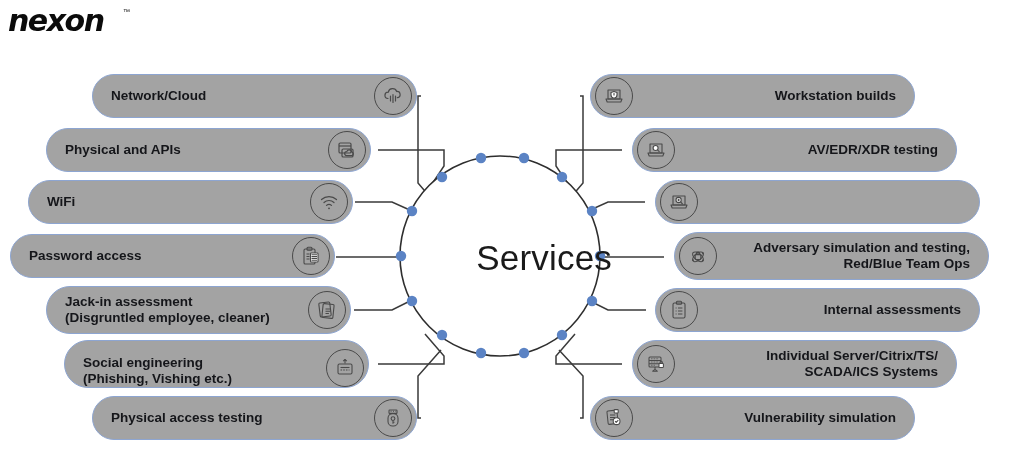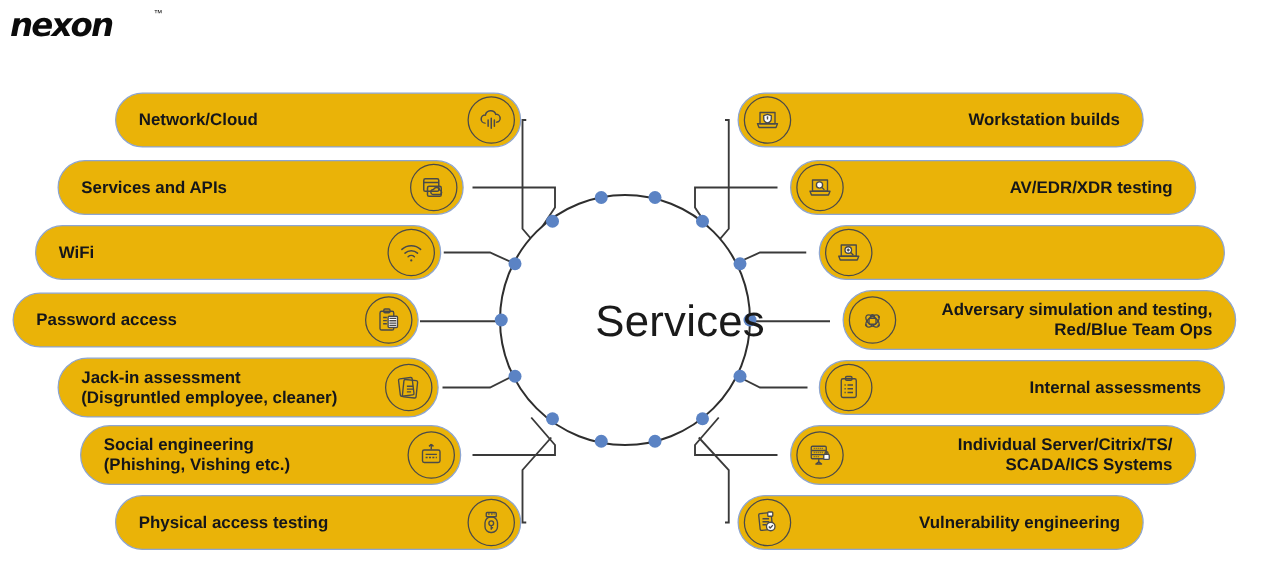--- a/index.html
+++ b/index.html
@@ -11,21 +11,21 @@
   }
   #page { position: relative; width: 1024px; height: 458px; background:#fff; }
 
   
   #logo {
     position: absolute; left: 8px; top: 4px;
     width: 120px; height: 34px;
   }
   #logo .logo-text {
     font-family: "DejaVu Sans", sans-serif;
-    font-size: 26px; font-weight: 700; font-style: italic;
+    font-size: 30px; font-weight: 700; font-style: italic;
     letter-spacing: -1.5px; color: #0b0b0b; line-height: 34px;
   }
   #logo .tm {
     position:absolute; right:-2px; top:4px;
     font-size:7px; color:#0b0b0b;
   }
 
   
   #wires { position:absolute; left:0; top:0; width:1024px; height:458px; }
 
@@ -38,21 +38,21 @@
     letter-spacing: .2px;
   }
 
   
   .pill {
     position: absolute;
     display: flex; align-items: center;
     height: 44px;
     border: 1.4px solid #8da5d1;
     border-radius: 26px;
-    background: #eab308;
+    background: #a3a3a3;
   }
   .pill.tall { height: 48px; }
   .pill .txt {
     flex: 1 1 auto;
     font-size: 13.5px; font-weight: 700; color: #15161a;
     line-height: 16px;
     white-space: pre-line;
   }
   .pill.left  .txt { padding-left: 18px; text-align: left; }
   .pill.right .txt { padding-right: 18px; text-align: right; }
@@ -124,21 +124,21 @@
     <span class="txt">Network/Cloud</span>
     <span class="ico">
       <svg width="24" height="24" viewBox="0 0 24 24" fill="none" stroke="#4a4a4a" stroke-width="1.2" stroke-linecap="round">
         <path d="M7 14.5a3.2 3.2 0 0 1 .3-6.4 4.4 4.4 0 0 1 8.4-.6 3.1 3.1 0 0 1 .6 6.2"></path>
         <path d="M9.5 12v5M12 10.5v8M14.5 12v5"></path>
       </svg>
     </span>
   </div>
 
   <div class="pill left" style="left:46px;  top:128px; width:325px;">
-    <span class="txt">Services and APIs</span>
+    <span class="txt">Physical and APIs</span>
     <span class="ico">
       <svg width="24" height="24" viewBox="0 0 24 24" fill="none" stroke="#4a4a4a" stroke-width="1.2" stroke-linejoin="round">
         <rect x="4" y="5" width="12" height="10" rx="1.3"></rect>
         <path d="M4 8h12"></path>
         <rect x="7" y="11" width="11" height="8" rx="1.3"></rect>
         <path d="M11.5 17.6a2 2 0 0 1 .3-4 2.6 2.6 0 0 1 5 .5 1.8 1.8 0 0 1 .2 3.5z"></path>
       </svg>
     </span>
   </div>
 
@@ -172,21 +172,21 @@
 (Disgruntled employee, cleaner)</span>
     <span class="ico">
       <svg width="24" height="24" viewBox="0 0 24 24" fill="none" stroke="#4a4a4a" stroke-width="1.1" stroke-linejoin="round">
         <rect x="4.5" y="4.5" width="11" height="14" rx="1.2" transform="rotate(-7 10 11.5)"></rect>
         <rect x="7.5" y="6" width="11" height="14" rx="1.2" transform="rotate(6 13 13)"></rect>
         <path d="M10.5 11h5M10.5 13.3h5M10.5 15.5h3.4"></path>
       </svg>
     </span>
   </div>
 
-  <div class="pill left tall" style="left:64px;  top:340px; width:305px;">
+  <div class="pill left tall" style="left:64px;  top:340px; width:305px;align-items:flex-end;">
     <span class="txt">Social engineering
 (Phishing, Vishing etc.)</span>
     <span class="ico">
       <svg width="24" height="24" viewBox="0 0 24 24" fill="none" stroke="#4a4a4a" stroke-width="1.1" stroke-linejoin="round">
         <path d="M12 3.5v4"></path>
         <path d="M12 3.5l-1.8 1.6M12 3.5l1.8 1.6"></path>
         <rect x="5" y="8" width="14" height="10" rx="1.4"></rect>
         <path d="M7.5 11.5h9"></path>
         <path d="M7.5 14h1.6M10.2 14h1.6M12.9 14h1.6M15.6 14h.9"></path>
       </svg>
@@ -290,16 +290,16 @@
   <div class="pill right" style="left:590px; top:396px; width:325px;">
     <span class="ico">
       <svg width="24" height="24" viewBox="0 0 24 24" fill="none" stroke="#4a4a4a" stroke-width="1.05" stroke-linejoin="round">
         <rect x="5.5" y="4.5" width="10" height="13.5" rx="1.2" transform="rotate(-6 10.5 11)"></rect>
         <path d="M8 9h5.2M8 11.4h5.2M8 13.8h3.4"></path>
         <rect x="12.2" y="3.6" width="4" height="3.4" rx=".7" fill="#fff"></rect>
         <circle cx="14.6" cy="15.2" r="3.4" fill="#fff"></circle>
         <path d="M13.1 15.2l1.1 1.2 2.1-2.3"></path>
       </svg>
     </span>
-    <span class="txt">Vulnerability engineering</span>
+    <span class="txt">Vulnerability simulation</span>
   </div>
 
 </div>
 
 </body></html>

